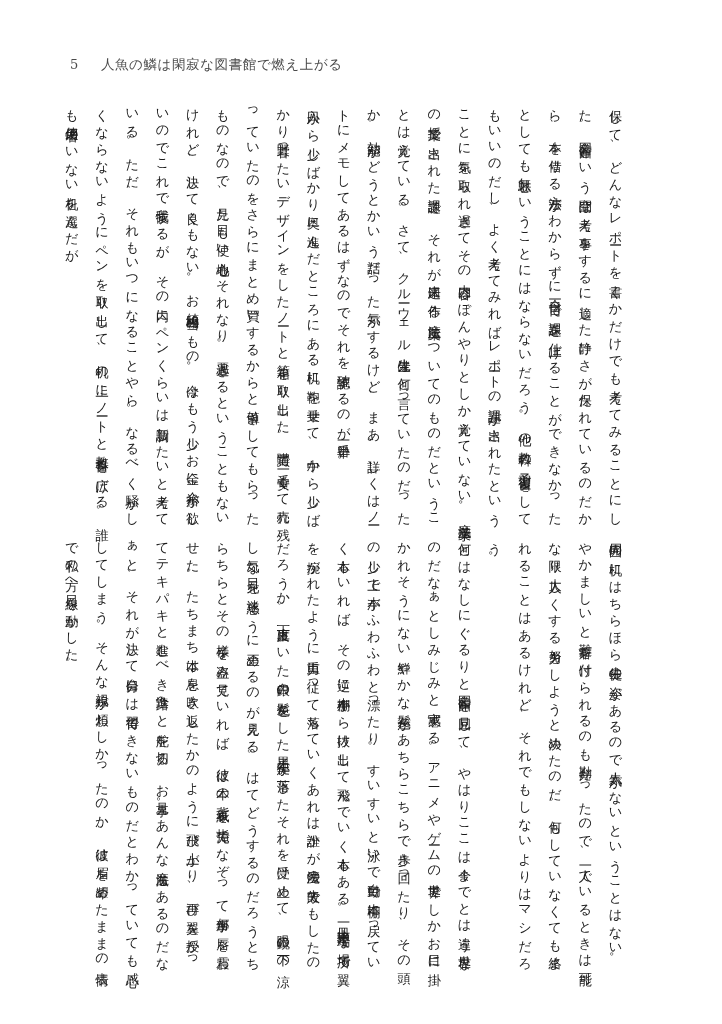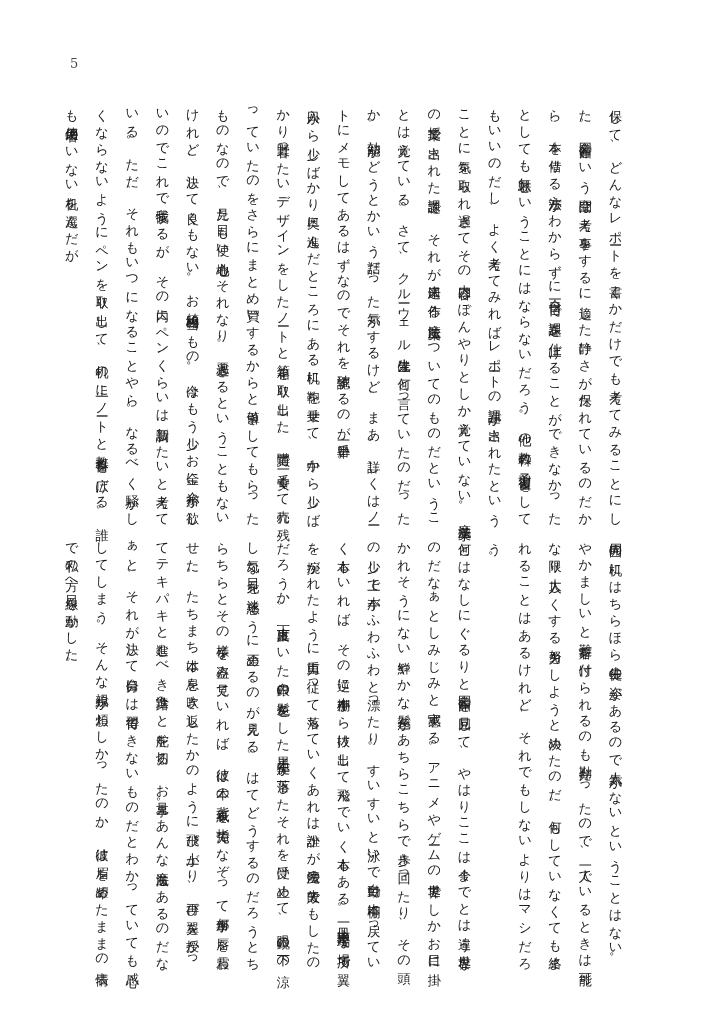--- a/index.html
+++ b/index.html
@@ -85,20 +85,21 @@
     text-indent: 0;
   }
 </style>
 </head>
 <body>
 
 <div id="page">
 
   <div id="running-head">
     <span class="folio">5</span>
+    <span class="head-title">人魚の鱗は閑寂な図書館で燃え上がる</span>
   </div>
 
   <div id="block-upper" class="text-block">
     <p class="para">保して、どんなレポートを書くかだけでも考えてみることにした。図書館という空間は考え事をするに適した静けさが保たれているのだから、本を借りる方法がわからずに今日一日で課題を仕上げることができなかったとしても無駄ということにはならないだろう。他の教科の予習復習をしてもいいのだし、よく考えてみればレポートの課題が出されたということに気を取られ過ぎてその内容はぼんやりとしか覚えていない。魔法薬学の授業で出された課題で、それが来週に作る魔法薬についてのものだということは覚えている。さて、クルーウェル先生は何と言っていたのだったか。効能がどうとかいう話だった気がするけど、まあ、詳しくはノートにメモしてあるはずなのでそれを確認するのが一番早い。</p>
     <p class="para">入口から少しばかり奥に進んだところにある机に鞄を乗せて、中から少しばかり野暮ったいデザインをしたノートと筆箱を取り出した。購買で一番安くて売れ残っていたのをさらにまとめ買いするからと値引きしてもらったものなので、見た目も使い心地もそれなり。悪過ぎるということもないけれど、決して良くもない。お値段相当のもの。今はもう少しお金に余裕が欲しいのでこれで我慢するが、その内にペンくらいは新調したいと考えている。ただ、それもいつになることやら。なるべく騒がしくならないようにペンを取り出して、机の上にノートと教科書を広げる。誰も使用者のいない机を選んだが、</p>
   </div>
 
   <div id="block-lower" class="text-block">
     <p class="para">周囲の机にはちらほら生徒の姿があるので人気がないということはない。やかましいと難癖を付けられるのも勘弁だったので、一人でいるときは可能な限り大人しくする努力をしようと決めたのだ。何もしていなくても絡まれることはあるけれど、それでもしないよりはマシだろう。</p>
     <p class="para">何とはなしにぐるりと図書館を見回して、やはりここは今までとは違う世界なのだなぁとしみじみと実感する。アニメやゲームの世界でしかお目に掛かれそうにない鮮やかな髪色があちらこちらで歩き回ったり、その頭の少し上で本がふわふわと漂ったり。すいすいと泳いで自動で本棚に戻っていく本もいれば、その逆に本棚から抜け出して飛んでいく本もある。一冊中途半端な場所で翼を捥がれたように重力に従って落ちていくあれは誰かが魔法の失敗でもしたのだろうか。丁度真下にいた白銀の髪色をした男子生徒が落下したそれを受け止めて、眼鏡の下の涼し気な目元を迷惑そうに歪めるのが見える。はてどうするのだろうとちらちらとその様子を盗み見ていれば、彼は本の背表紙を指先でなぞって何事か唇を震わせた。たちまち本は息を吹き返したかのように飛び上がり、再び翼を授かってテキパキと進むべき進路へと舵を切る。お見事。あんな魔法もあるのだなぁと、それが決して自分には習得できないものだとわかっていても感心してしまう。そんな視線が煩わしかったのか、彼は眉を顰めたままの表情で私の方へ目線を動かした。</p>

